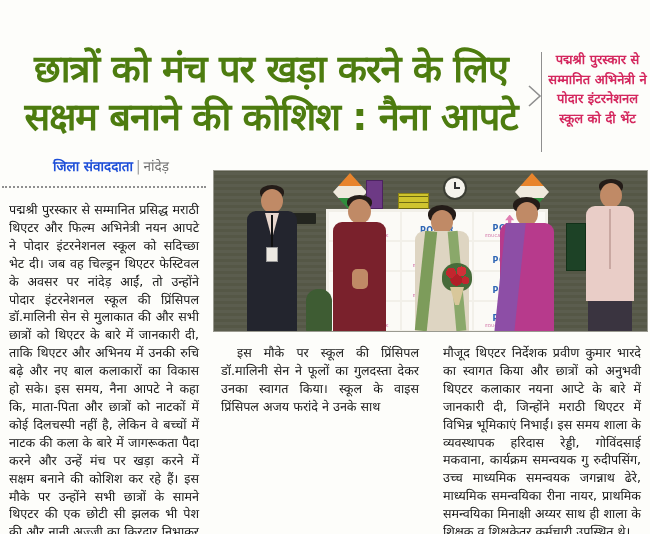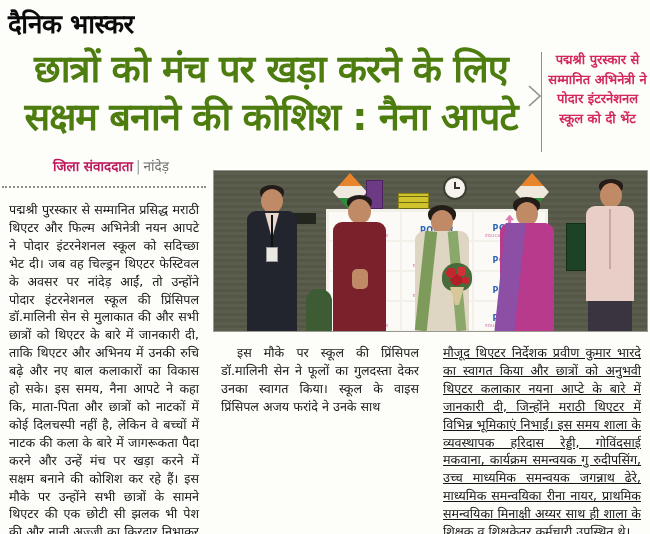--- a/index.html
+++ b/index.html
@@ -13,29 +13,29 @@
   
   .headline{position:absolute;left:4px;top:46px;width:534px;text-align:center;
     font-weight:800;color:#4d7c0f;font-size:38px;line-height:1.25;letter-spacing:-1px;}
   
   .sep-line{position:absolute;left:541px;top:52px;width:1px;height:100px;background:#8f8f8f;}
   .side-arrow{position:absolute;left:527px;top:84px;}
   .side-note{position:absolute;left:547px;top:50px;width:101px;text-align:center;
     font-size:13px;font-weight:700;line-height:1.5;}
   
   .byline{position:absolute;left:18px;top:157px;width:186px;text-align:center;font-size:13.5px;}
-  .byline .author{font-weight:700;color:#be185d;}
+  .byline .author{font-weight:700;color:#1d4ed8;}
   .byline .pipe{color:#999;margin:0 3px;font-weight:400;}
   .byline .place{color:#6e6e6e;}
   
   .col{position:absolute;font-size:12.6px;line-height:17.9px;text-align:justify;color:#161616;overflow:hidden;}
   .col p{margin:7px;}
   .col1{left:2px;top:186px;width:204px;height:346px;border-top:2px dotted #8f8f8f;padding-top:6px;}
   .col2{left:214px;top:337px;width:212px;height:197px;}
-  .col3{left:436px;top:337px;width:212px;height:197px;text-decoration:underline;}
+  .col3{left:436px;top:337px;width:212px;height:197px;}
   .indent{text-indent:16px;}
   
   .photo{position:absolute;left:213px;top:170px;width:435px;height:162px;border:1px solid #9a9a90;
     box-sizing:border-box;overflow:hidden;
     background:repeating-linear-gradient(0deg,#5b5d4e 0 3px,#555746 3px 6px);}
   .photo *{position:absolute;}
   .banner{left:112px;top:38px;width:222px;height:124px;background:#f2f0e9;
     display:grid;grid-template-columns:repeat(3,1fr);grid-auto-rows:1fr;gap:2px;padding:3px;box-sizing:border-box;}
   .bcell{position:static;background:#fbfaf6;display:flex;flex-direction:column;align-items:center;justify-content:center;overflow:hidden;}
   .tree{position:static;width:9px;height:9px;background:#e07fb2;
@@ -92,21 +92,20 @@
   .p5-head{left:386px;top:12px;width:22px;height:25px;}
   .p5-torso{left:372px;top:35px;width:48px;height:95px;background:#e9cdc7;}
   .p5-legs{left:374px;top:130px;width:44px;height:32px;background:#3a3440;}
   .p5-placket{left:395px;top:38px;width:2px;height:60px;background:#c9a8a2;}
 </style>
 </head>
 <body>
 
 <div id="page">
 
-  <div class="masthead">दैनिक भास्कर</div>
 
   <div class="headline">
     <div>छात्रों को मंच पर खड़ा करने के लिए</div>
     <div>सक्षम बनाने की कोशिश : नैना आपटे</div>
   </div>
 
   <div class="sep-line"></div>
   <svg class="side-arrow" width="16" height="24" viewBox="0 0 16 24">
     <polyline points="2,2 13,12 2,22" fill="none" stroke="#8f8f8f" stroke-width="1.6"></polyline>
   </svg>

